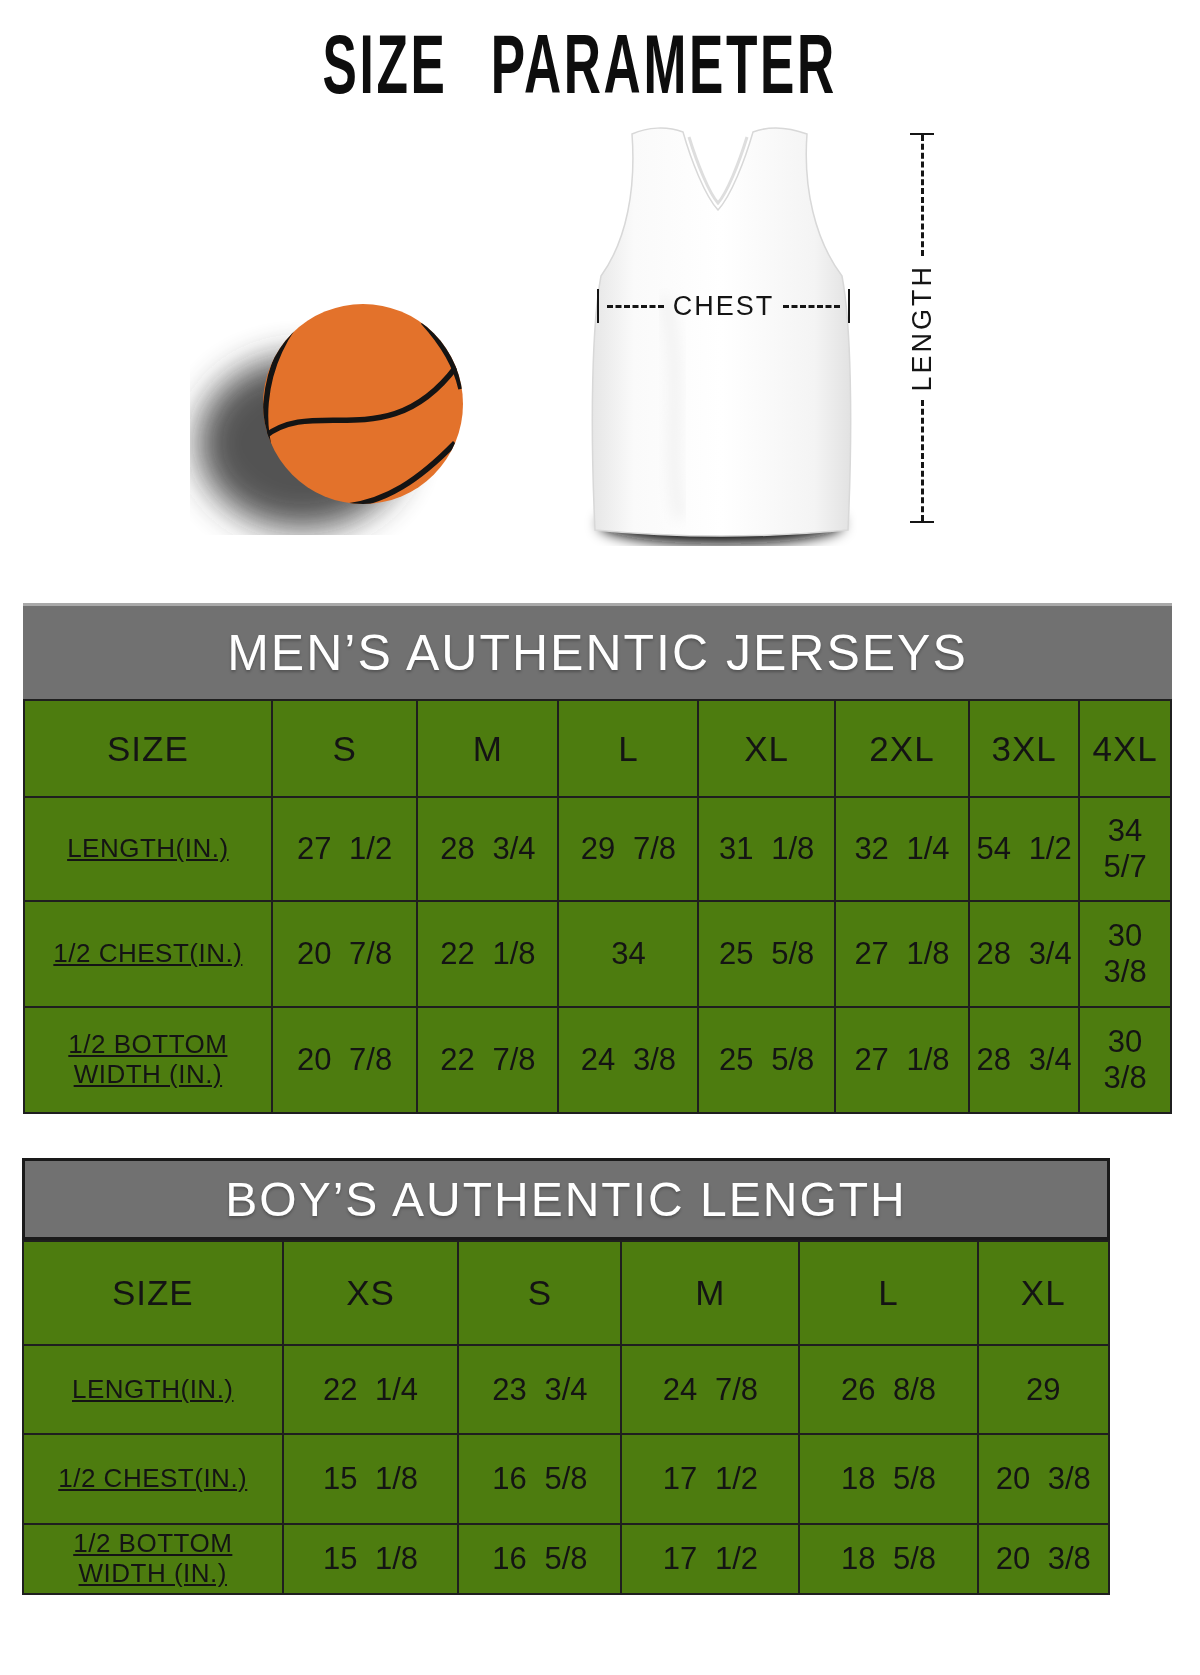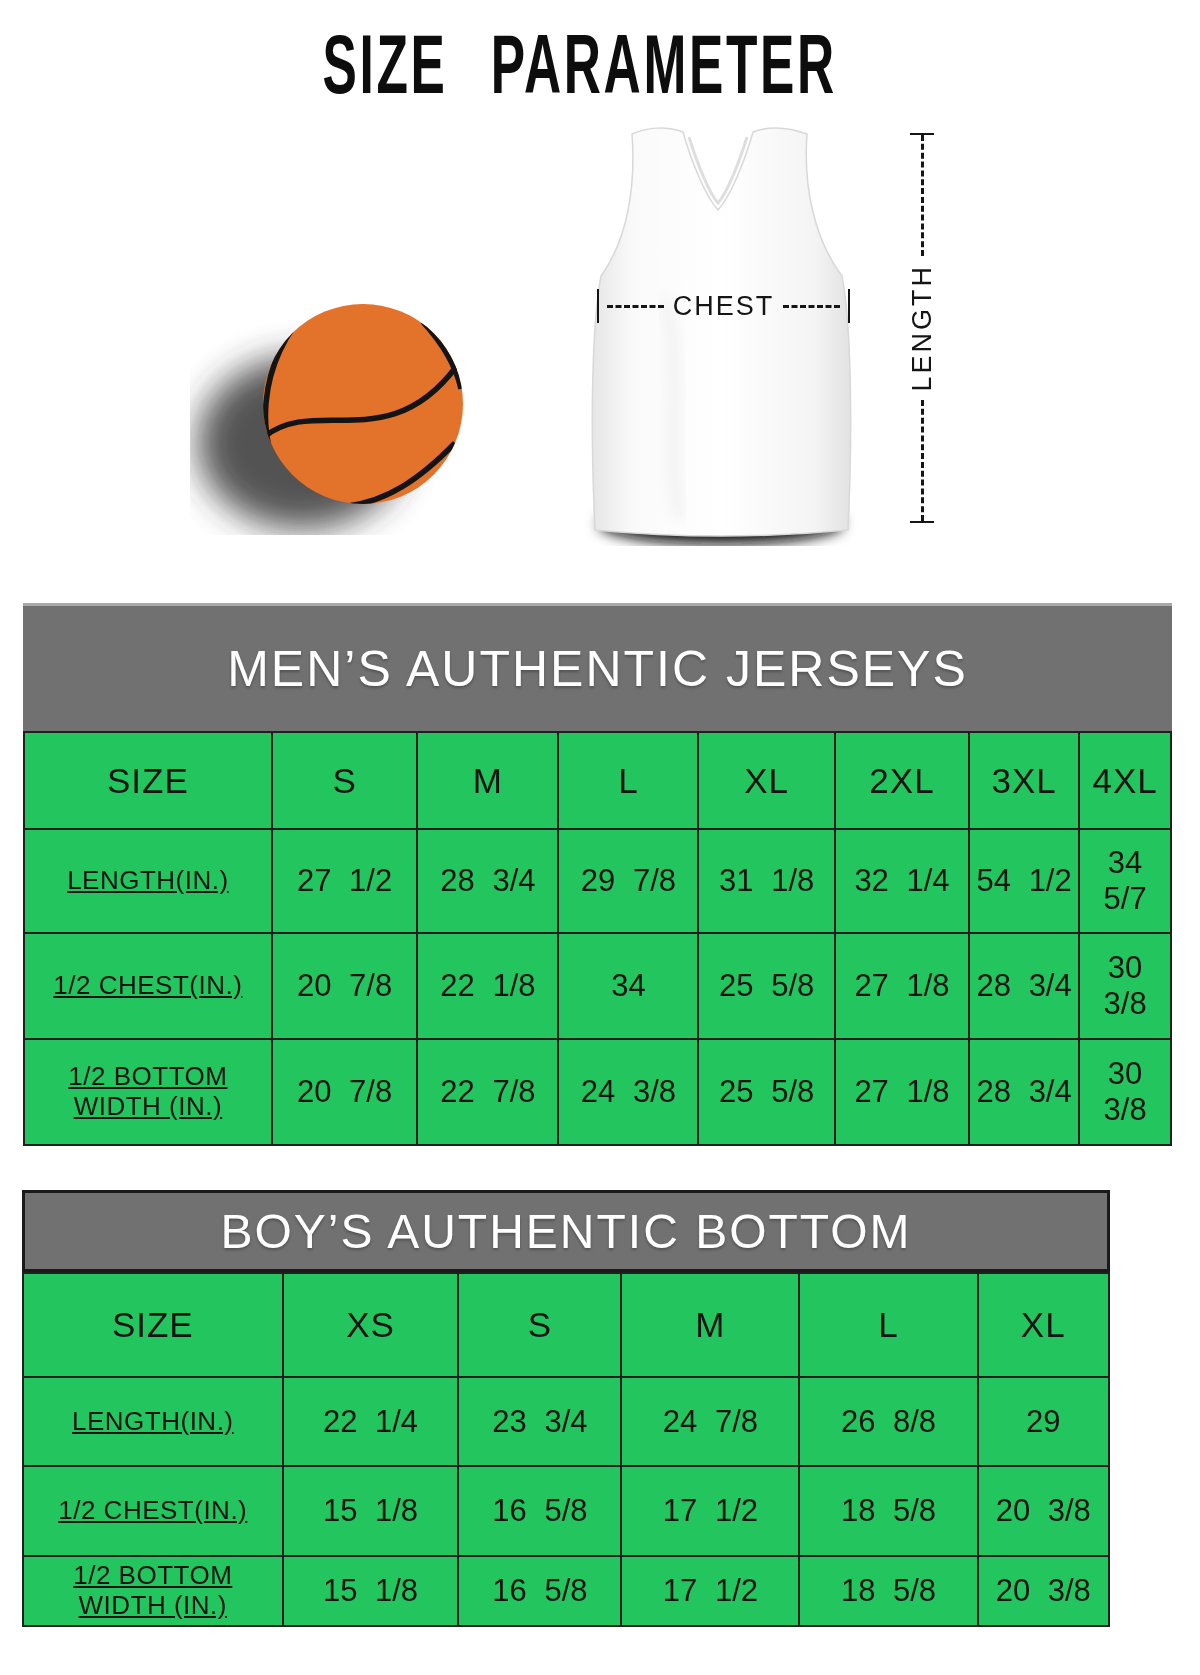--- a/index.html
+++ b/index.html
@@ -40,25 +40,25 @@
   .length-label{
     writing-mode:vertical-rl;transform:rotate(180deg);
     font-size:27px;letter-spacing:3px;color:#151515;margin:8px 0;line-height:1;
   }
   
   .band{
     background:#717171;color:#fff;display:flex;align-items:center;justify-content:center;
     font-size:50px;letter-spacing:2px;white-space:nowrap;
     text-shadow:0 2px 3px rgba(0,0,0,.28);
   }
-  .band-men{width:1149px;margin-left:23px;height:128px;border-top:3px solid #a9a9a9;box-sizing:border-box;}
+  .band-men{width:1149px;margin-left:23px;height:96px;border-top:3px solid #a9a9a9;box-sizing:border-box;}
   .band-boy{width:1088px;margin-left:22px;margin-top:44px;height:82px;
             border:3px solid #1a1a1a;box-sizing:border-box;font-size:48px;}
   
-  table.size-table{border-collapse:collapse;table-layout:fixed;background:#22c55e;}
+  table.size-table{border-collapse:collapse;table-layout:fixed;background:#4d7c0f;}
   table.men{width:1149px;margin-left:23px;}
   table.boy{width:1088px;margin-left:22px;}
   .size-table th,.size-table td{
     border:2px solid #1f1f1f;text-align:center;vertical-align:middle;
     font-weight:400;padding:0;color:#141414;
   }
   .size-table thead th{font-size:35px;letter-spacing:1px;}
   .size-table tbody th{font-size:26px;letter-spacing:.5px;white-space:pre-line;line-height:1.15;text-decoration:underline;}
   .size-table tbody td{font-size:31px;word-spacing:9px;}
   table.men thead tr{height:97px;}
@@ -199,21 +199,21 @@
         <td>24 3/8</td>
         <td>25 5/8</td>
         <td>27 1/8</td>
         <td>28 3/4</td>
         <td>30 3/8</td>
       </tr>
     </tbody>
 </table>
 
 <div class="band band-boy">
-  <span>BOY’S AUTHENTIC BOTTOM</span>
+  <span>BOY’S AUTHENTIC LENGTH</span>
 </div>
 <table class="size-table boy">
   <colgroup>
     <col style="width:23.9%">
       <col style="width:16.2%">
       <col style="width:15.0%">
     <col style="width:16.4%">
       <col style="width:16.4%">
       <col style="width:12.1%">
   </colgroup>

